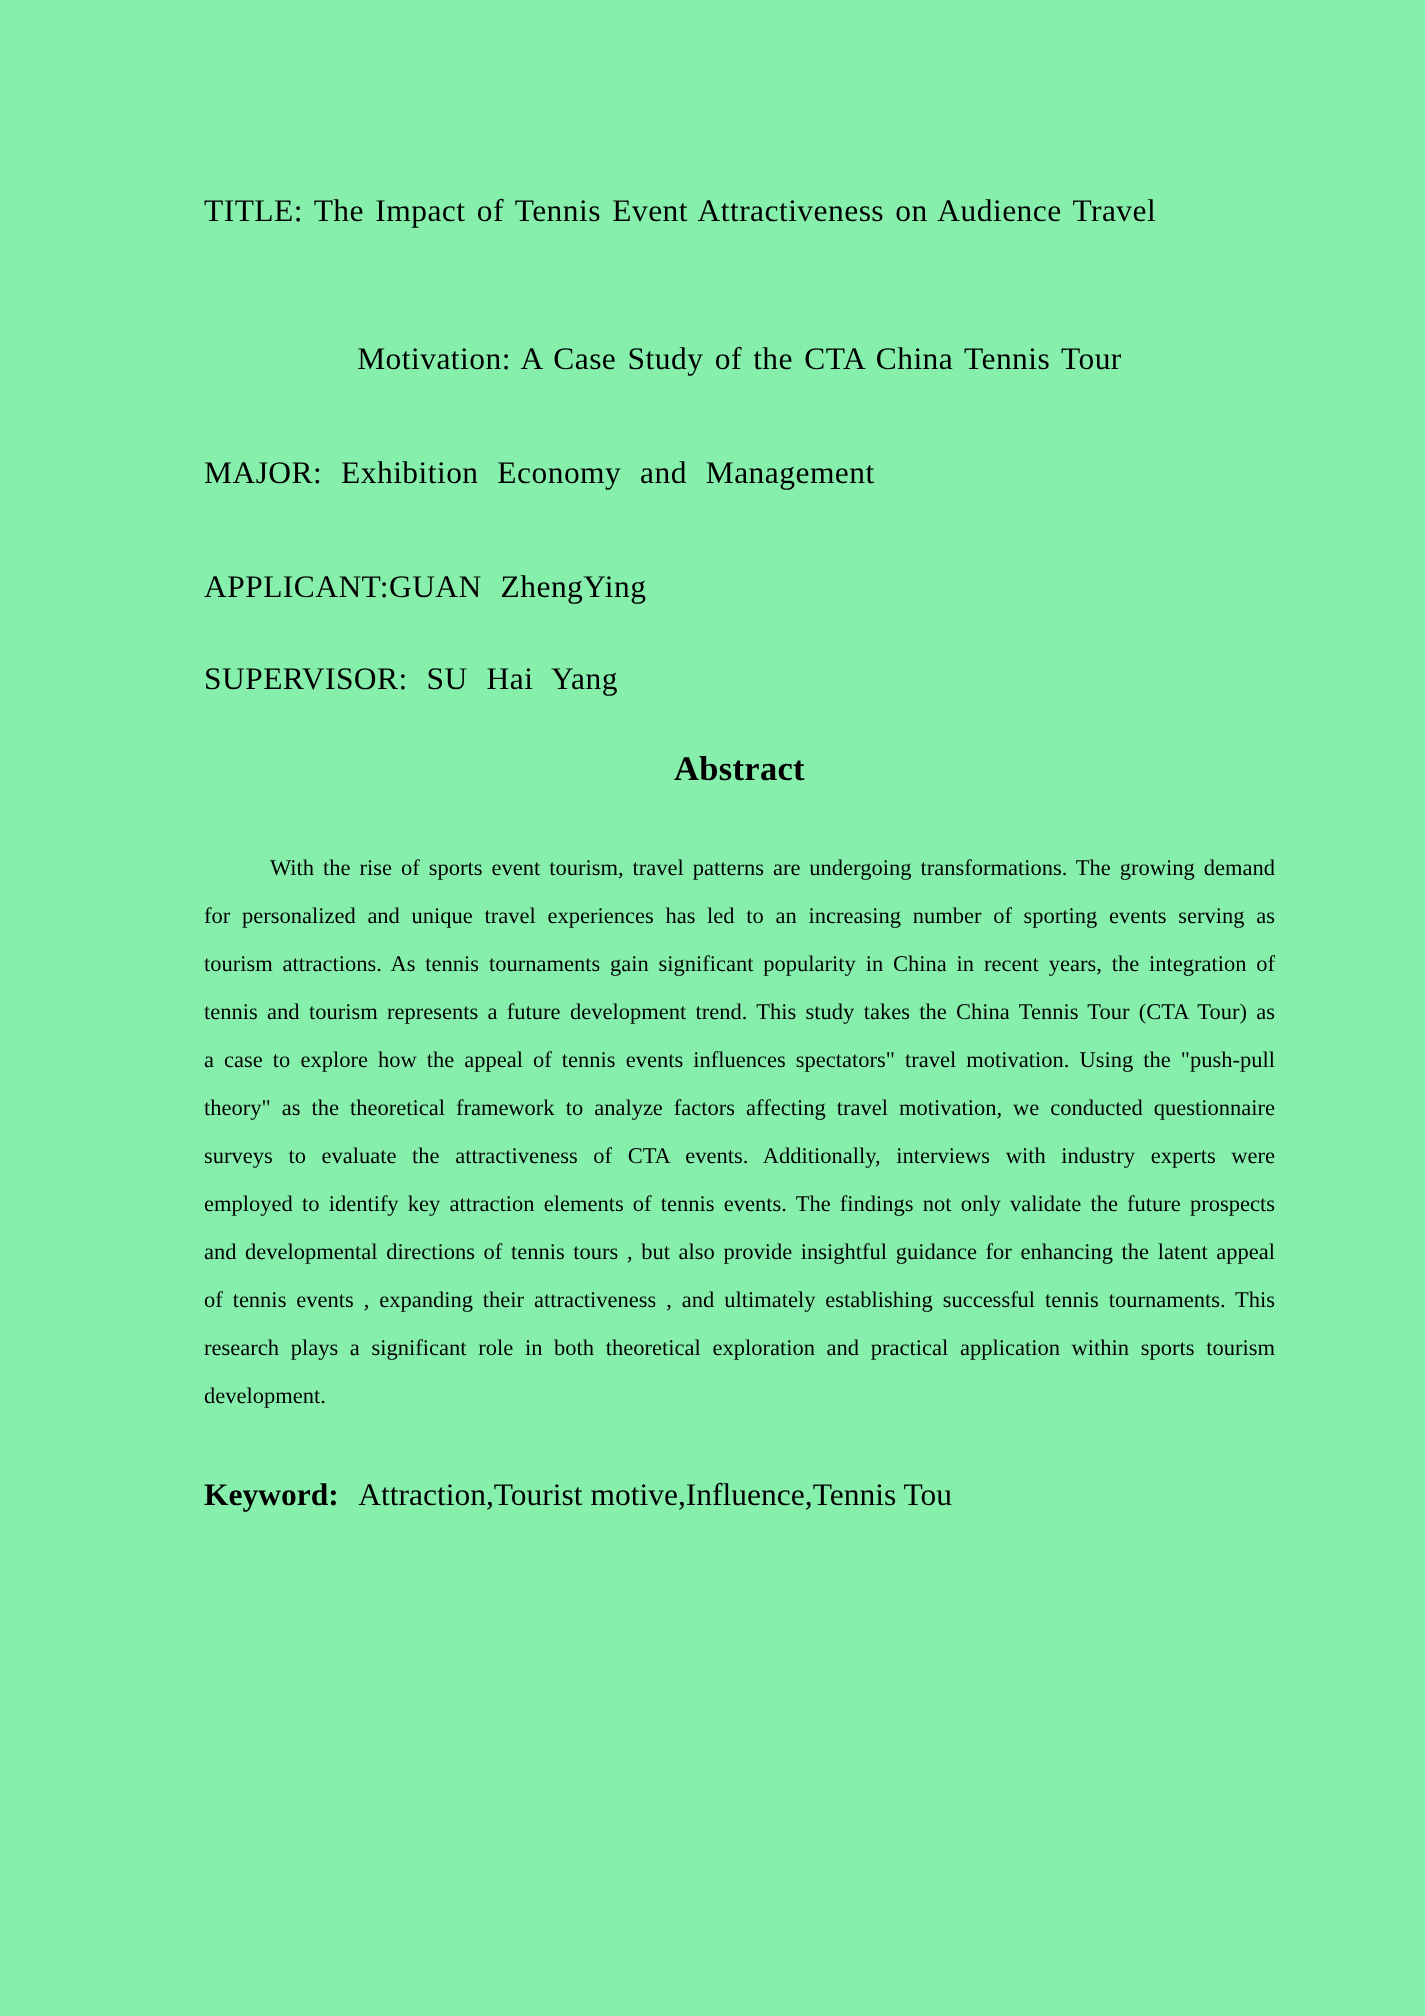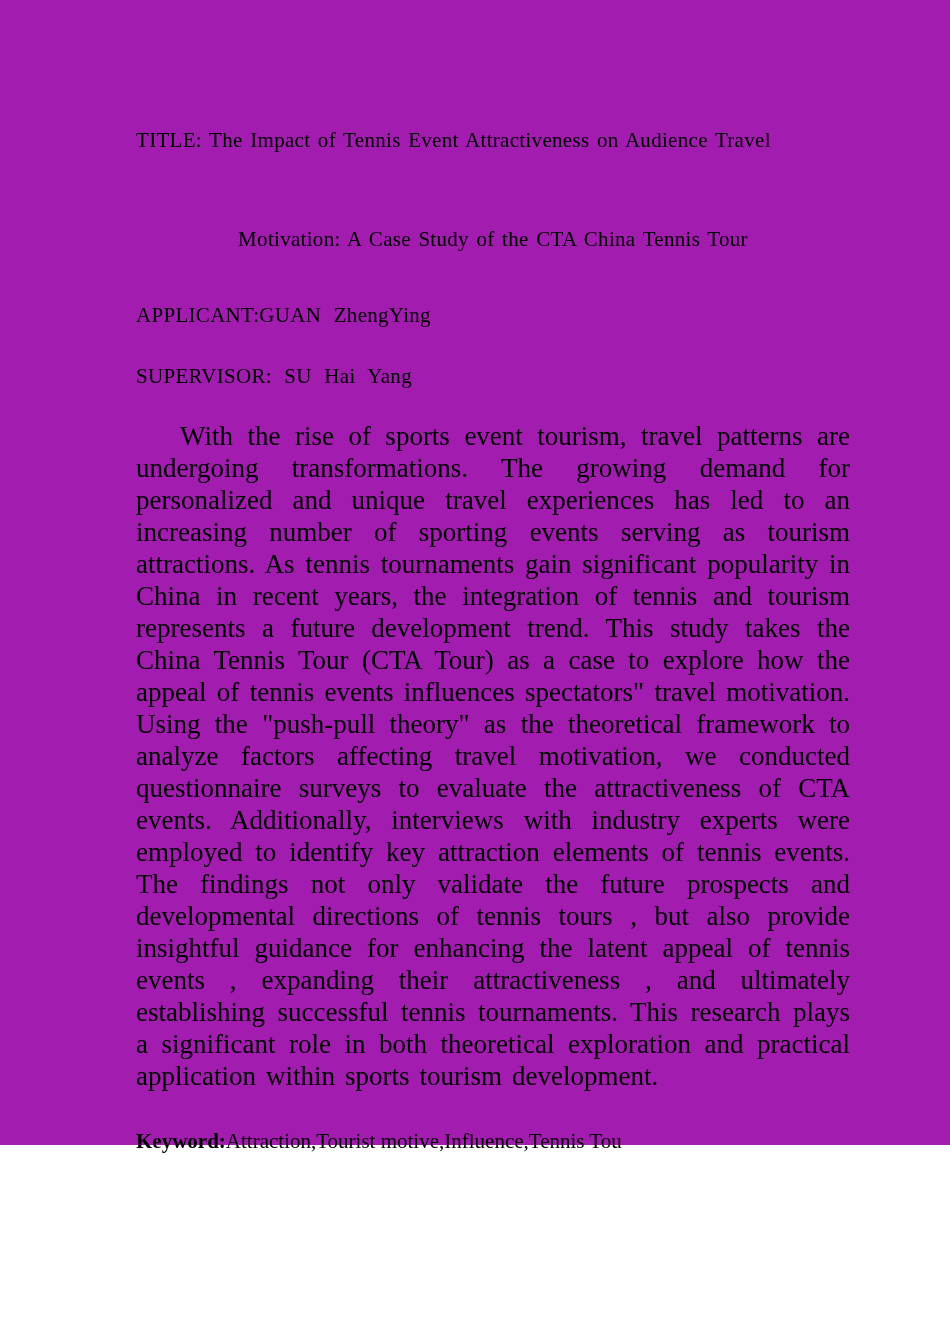--- a/index.html
+++ b/index.html
@@ -10,23 +10,23 @@
   body {
     width: 950px;
     height: 1344px;
     color: #000000;
     font-family: "Liberation Serif", "DejaVu Serif", serif;
     overflow: hidden;
   }
   .page {
     box-sizing: border-box;
     width: 950px;
-    height: 1145px;
+    height: 1344px;
     padding: 125px 100px 0 136px;
-    background: #a21caf;
+    background: #86efac;
   }
   .hline {
     margin: 0;
     font-size: 21px;
     line-height: 31px;
     letter-spacing: 0.3px;
     white-space: nowrap;
   }
   .title1 { margin-bottom: 68px; word-spacing: 2px; }
   .title2 { margin-bottom: 45px; word-spacing: 2px; text-align: center; }
@@ -36,48 +36,50 @@
   .abstract-heading {
     margin: 0 0 33px 0;
     font-size: 23px;
     line-height: 34px;
     font-weight: bold;
     text-align: center;
     letter-spacing: 0.2px;
   }
   .abstract-body {
     margin: 0;
-    font-size: 27px;
+    font-size: 15px;
     line-height: 32px;
     text-align: justify;
     text-indent: 44px;
     word-spacing: 0.12em;
   }
   .keywords {
     margin: 33px 0 0 0;
     font-size: 21px;
     line-height: 32px;
   }
   .kw-label { font-weight: bold; }
-  .kw-value { }
+  .kw-value { margin-left: 13px; }
 </style>
 </head>
 <body>
 
 <div class="page">
 
   <p class="hline title1">TITLE: The Impact of Tennis Event Attractiveness on Audience Travel</p>
 
   <p class="hline title2">Motivation: A Case Study of the CTA China Tennis Tour</p>
 
+  <p class="hline major">MAJOR: Exhibition Economy and Management</p>
 
   <p class="hline applicant">APPLICANT:GUAN ZhengYing</p>
 
   <p class="hline supervisor">SUPERVISOR: SU Hai Yang</p>
 
+  <h1 class="abstract-heading">Abstract</h1>
 
   <p class="abstract-body">With the rise of sports event tourism, travel patterns are undergoing transformations. The growing demand for personalized and unique travel experiences has led to an increasing number of sporting events serving as tourism attractions. As tennis tournaments gain significant popularity in China in recent years, the integration of tennis and tourism represents a future development trend. This study takes the China Tennis Tour (CTA Tour) as a case to explore how the appeal of tennis events influences spectators" travel motivation. Using the "push-pull theory" as the theoretical framework to analyze factors affecting travel motivation, we conducted questionnaire surveys to evaluate the attractiveness of CTA events. Additionally, interviews with industry experts were employed to identify key attraction elements of tennis events. The findings not only validate the future prospects and developmental directions of tennis tours , but also provide insightful guidance for enhancing the latent appeal of tennis events , expanding their attractiveness , and ultimately establishing successful tennis tournaments. This research plays a significant role in both theoretical exploration and practical application within sports tourism development.</p>
 
   <p class="keywords">
     <span class="kw-label">Keyword:</span><span class="kw-value">Attraction,Tourist motive,Influence,Tennis Tou</span>
   </p>
 
 </div>
 
 </body></html>

